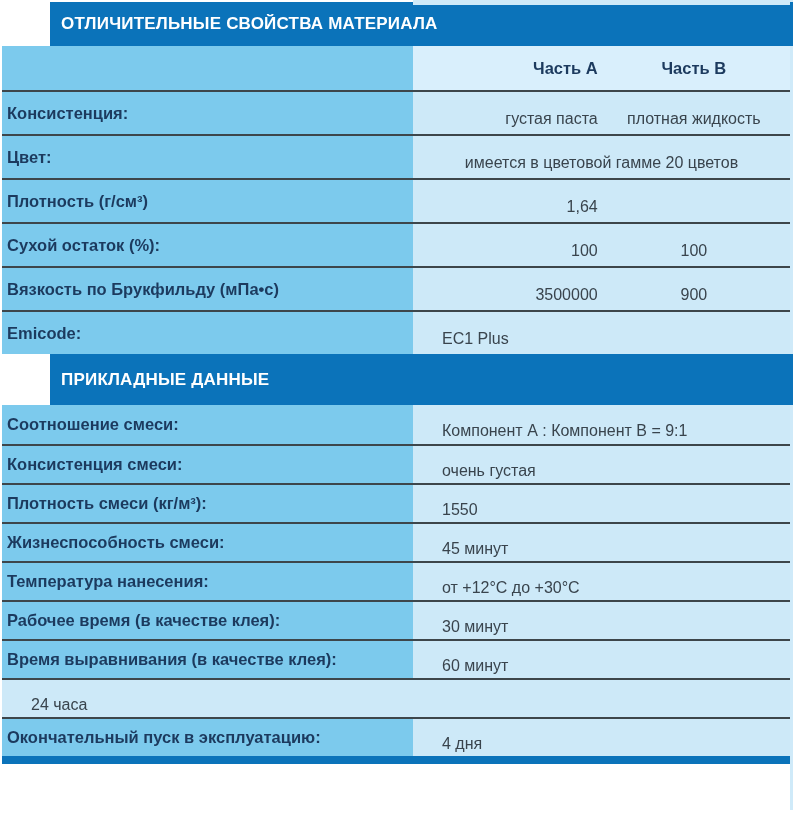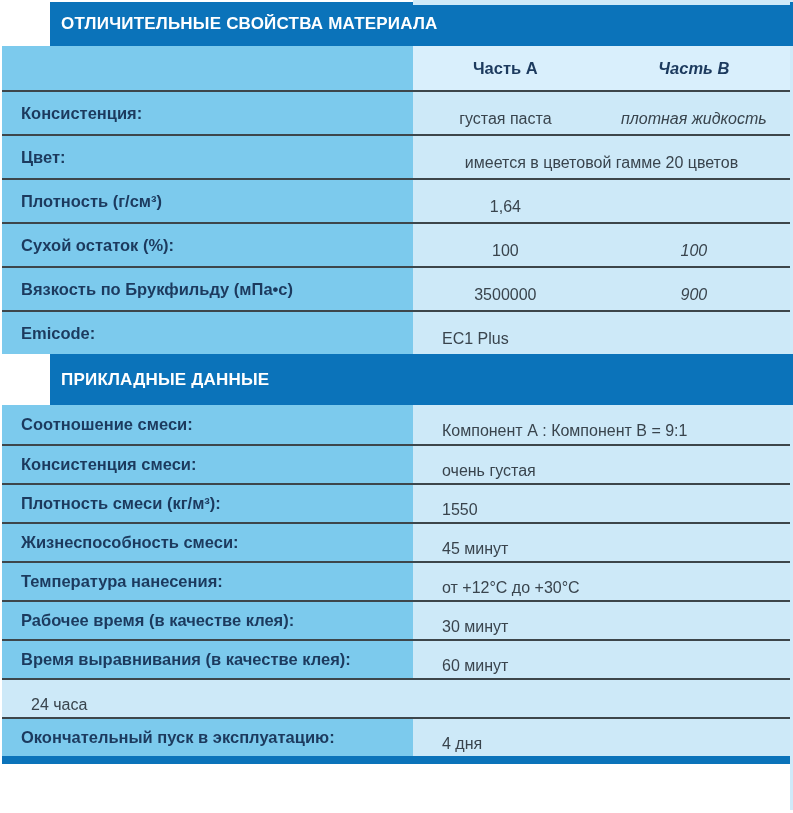--- a/index.html
+++ b/index.html
@@ -14,27 +14,27 @@
   .tbl{position:absolute;left:2px;top:2px;width:788px;display:flex;flex-direction:column;}
   .row{display:flex;box-sizing:border-box;width:100%;}
   .hrow{height:44px;background:var(--dark-blue,#0b73ba);align-items:center;padding-left:11px;box-sizing:border-box;margin-left:48px;}
   .hrow.h2{height:51px;}
   .hrow .htxt{color:#ffffff;font-weight:bold;font-size:17px;letter-spacing:.2px;}
   .r1{height:44px;}
   .r2{height:39px;}
   .line{border-top:2px solid var(--line,#3d464b);}
   .lbl{
     width:411px;min-width:411px;background:var(--left-blue,#7ccaed);
-    display:flex;align-items:center;padding-left:19px;box-sizing:border-box;
+    display:flex;align-items:center;padding-left:5px;box-sizing:border-box;
     color:var(--navy,#1c3a5e);font-weight:bold;font-size:16.5px;
   }
   .vals{flex:1;background:var(--light-blue,#cde9f8);display:flex;align-items:center;box-sizing:border-box;}
   .vals.header-bg{background:var(--lighter-blue,#d9effc);}
-  .subA{width:49%;text-align:center;}
-  .subB{width:51%;text-align:center;font-style:italic;}
+  .subA{width:49%;text-align:right;}
+  .subB{width:51%;text-align:center;}
   .colhead{color:var(--navy,#1c3a5e);font-weight:bold;font-size:16.5px;}
   .val{color:var(--text-gray,#39444d);font-size:16px;margin-top:12px;}
   .span-center{width:100%;text-align:center;}
   .left-val{padding-left:29px;text-align:left;}
   .bottom-bar{height:8px;background:var(--dark-blue,#0b73ba);}
 </style>
 </head>
 <body>
 
 <div class="page">

